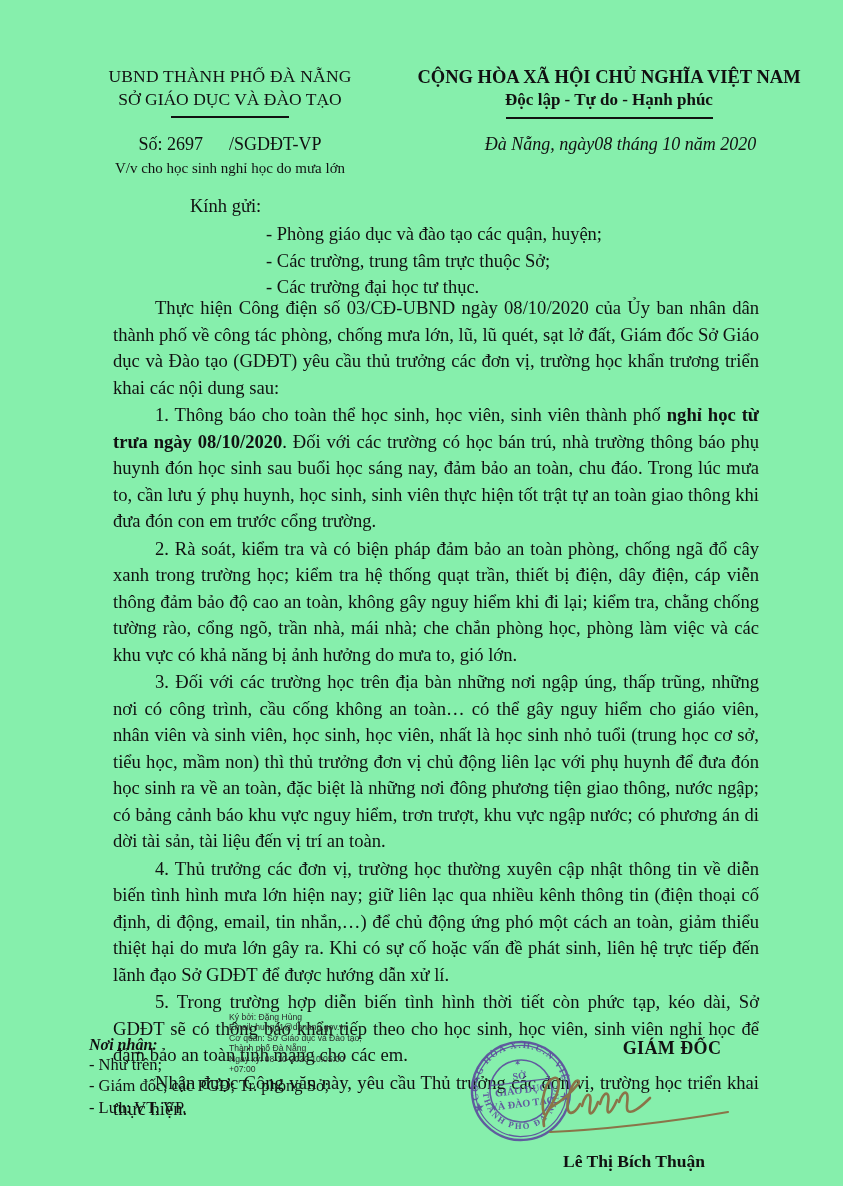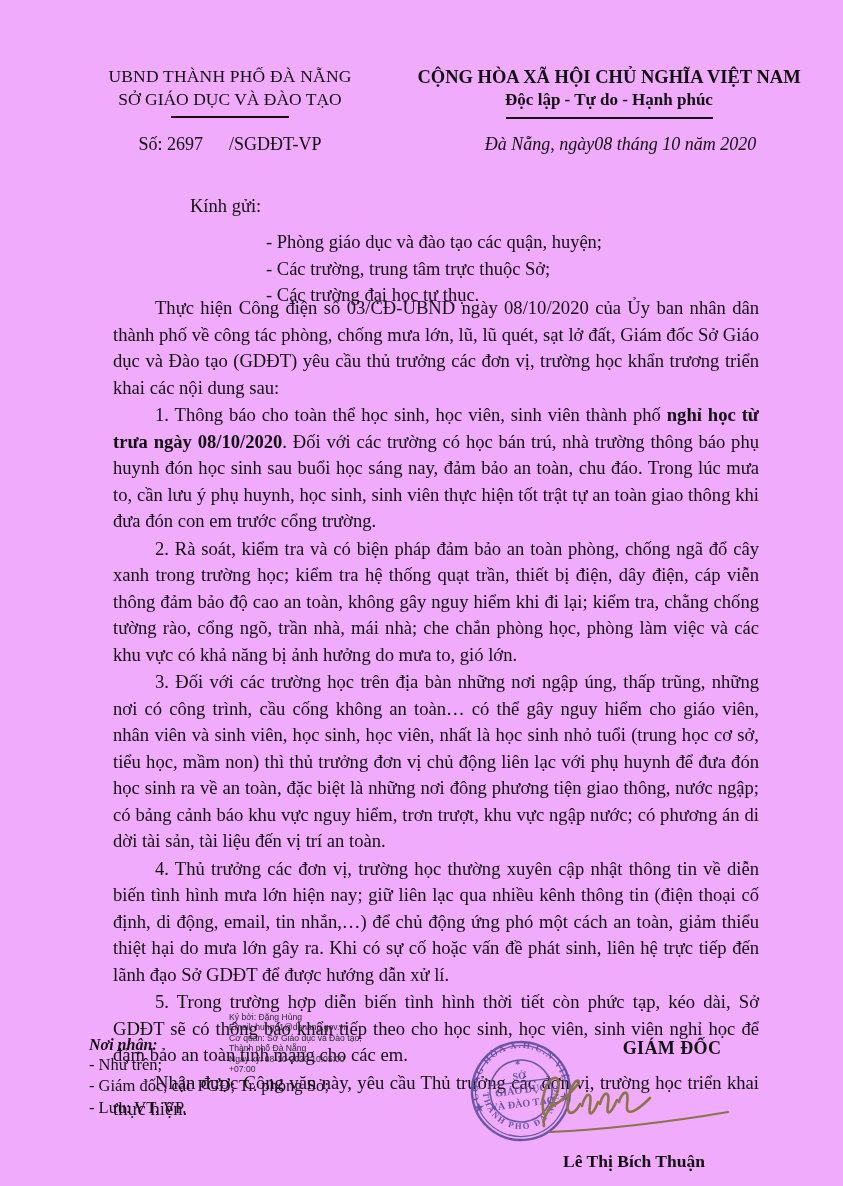--- a/index.html
+++ b/index.html
@@ -8,21 +8,21 @@
     background: #ffffff;
   }
   body {
     font-family: "Liberation Serif", "DejaVu Serif", serif;
     color: #111111;
   }
   #page {
     position: relative;
     width: 843px;
     height: 1186px;
-    background: #f0abfc;
+    background: #86efac;
     overflow: hidden;
   }
 
   
   .header {
     position: absolute;
     top: 66px;
     left: 0;
     width: 843px;
     display: flex;
@@ -106,21 +106,21 @@
   }
 
   
   .kinhgui {
     position: absolute;
     top: 196px;
     left: 190px;
     font-size: 18.5px;
   }
   .kg-list {
-    margin-top: 12px;
+    margin-top: 4px;
     margin-left: 76px;
   }
   .kg-item {
     font-size: 18.5px;
     line-height: 1.44;
     white-space: nowrap;
   }
 
   
   .body-wrap {
@@ -240,20 +240,21 @@
       <div class="hdr-motto">Độc lập - Tự do - Hạnh phúc</div>
       <div class="rule rule-right"></div>
     </div>
   </div>
 
   <div class="numrow">
     <div class="num-left">
       <div class="so-line">
         <span>Số: 2697</span><span class="so-gap"></span><span>/SGDĐT-VP</span>
       </div>
+      <div class="vv-line">V/v cho học sinh nghỉ học do mưa lớn</div>
     </div>
     <div class="num-right">
       <div class="date-line">Đà Nẵng, ngày08  tháng 10 năm 2020</div>
     </div>
   </div>
 
   <div class="kinhgui">
     <div>Kính gửi:</div>
     <div class="kg-list">
       <div class="kg-item">- Phòng giáo dục và đào tạo các quận, huyện;</div>

